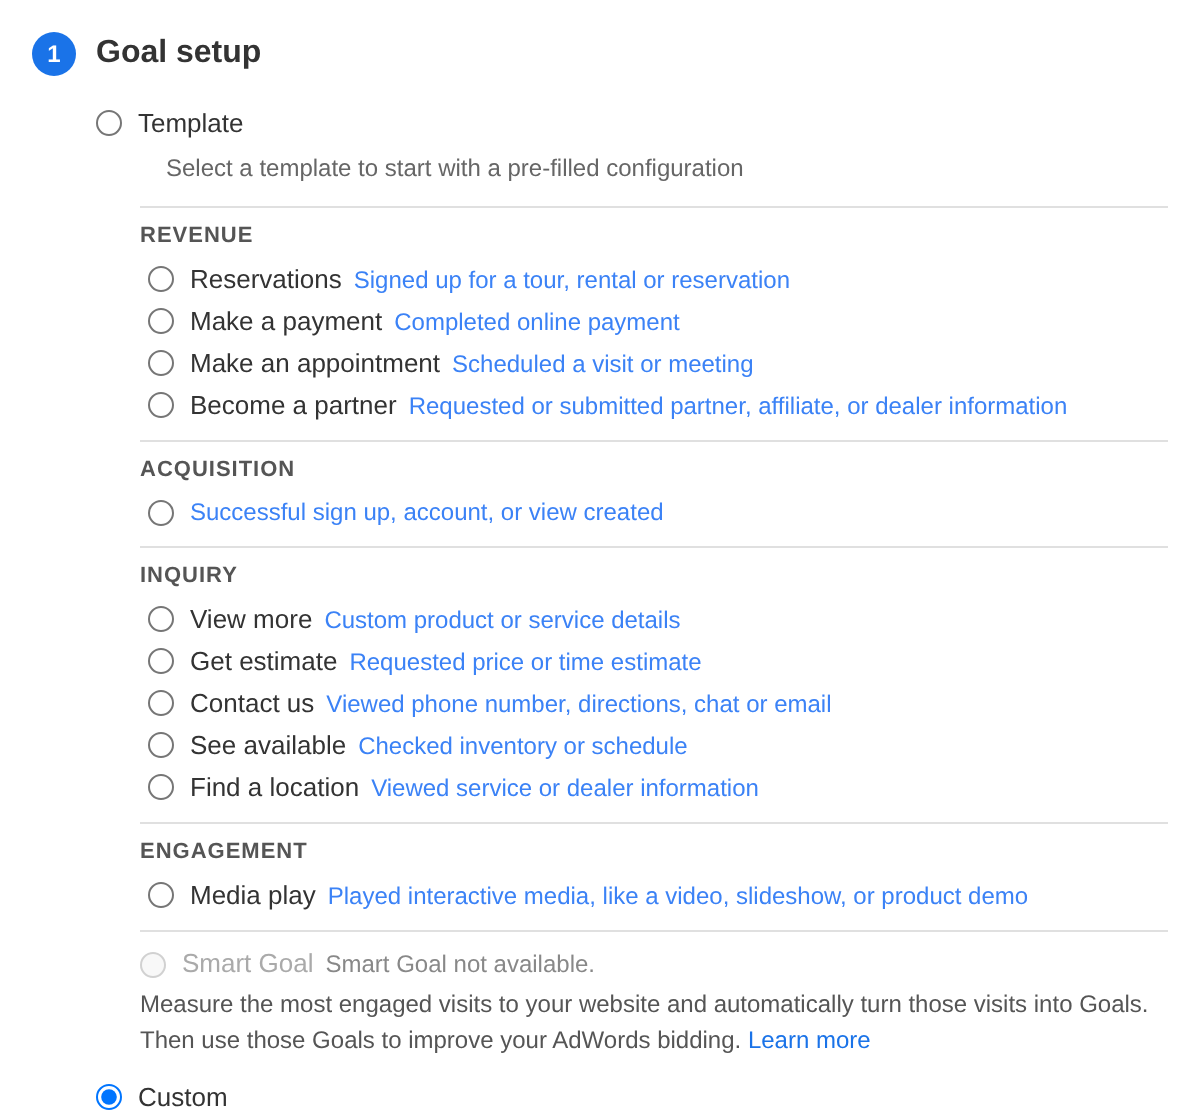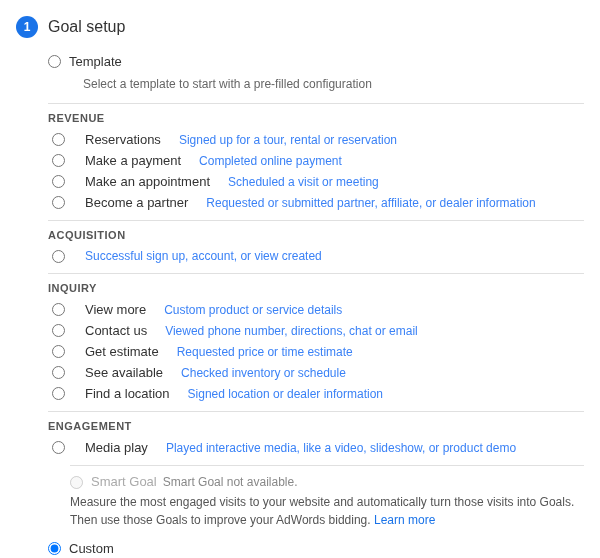--- a/index.html
+++ b/index.html
@@ -32,21 +32,21 @@
       font-size: 12px;
       font-weight: bold;
       display: flex;
       align-items: center;
       justify-content: center;
       margin-right: 10px;
       flex-shrink: 0;
     }
     .step-title {
       font-size: 16px;
-      font-weight: normal;
+      font-weight: bold;
       color: #333;
       text-align: right;
     }
 
     
     .template-row {
       display: flex;
       align-items: center;
       margin-left: 32px;
       margin-bottom: 8px;
@@ -62,42 +62,41 @@
     
     .template-desc {
       margin-left: 67px;
       color: #666;
       font-size: 12px;
       margin-bottom: 12px;
     }
 
     
     .section-box {
-      margin-left: 32px;
+      margin-left: 54px;
       margin-bottom: 10px;
       border-top: 1px solid #e0e0e0;
       padding-top: 8px;
     }
 
     .section-header {
       font-size: 11px;
       font-weight: bold;
       color: #555;
       letter-spacing: 0.5px;
       margin-bottom: 8px;
       text-transform: uppercase;
     }
 
     
     .goal-row {
       display: flex;
       align-items: center;
       margin-bottom: 6px;
       padding-left: 4px;
-      gap: 12px;
     }
     .goal-row input[type="radio"] {
       margin-right: 8px;
       flex-shrink: 0;
     }
     .goal-name {
       font-size: 13px;
       color: #333;
       margin-right: 6px;
       white-space: nowrap;
@@ -206,38 +205,38 @@
         </div>
       </div>
       <div class="section-box">
         <div class="section-header">INQUIRY</div>
         <div class="goal-row">
           <input type="radio" name="goal-type" id="radio-inquiry-0" style="">
           <label class="goal-name" for="radio-inquiry-0">View more</label>
           <span class="goal-desc">Custom product or service details</span>
         </div>
         <div class="goal-row">
+          <input type="radio" name="goal-type" id="radio-inquiry-2" style="">
+          <label class="goal-name" for="radio-inquiry-2">Get estimate</label>
+          <span class="goal-desc">Requested price or time estimate</span>
+        </div>
+        <div class="goal-row">
           <input type="radio" name="goal-type" id="radio-inquiry-1" style="">
           <label class="goal-name" for="radio-inquiry-1">Contact us</label>
           <span class="goal-desc">Viewed phone number, directions, chat or email</span>
         </div>
         <div class="goal-row">
-          <input type="radio" name="goal-type" id="radio-inquiry-2" style="">
-          <label class="goal-name" for="radio-inquiry-2">Get estimate</label>
-          <span class="goal-desc">Requested price or time estimate</span>
-        </div>
-        <div class="goal-row">
           <input type="radio" name="goal-type" id="radio-inquiry-3" style="">
           <label class="goal-name" for="radio-inquiry-3">See available</label>
           <span class="goal-desc">Checked inventory or schedule</span>
         </div>
         <div class="goal-row">
           <input type="radio" name="goal-type" id="radio-inquiry-4" style="">
           <label class="goal-name" for="radio-inquiry-4">Find a location</label>
-          <span class="goal-desc">Signed location or dealer information</span>
+          <span class="goal-desc">Viewed service or dealer information</span>
         </div>
       </div>
       <div class="section-box">
         <div class="section-header">ENGAGEMENT</div>
         <div class="goal-row">
           <input type="radio" name="goal-type" id="radio-engagement-0" style="">
           <label class="goal-name" for="radio-engagement-0">Media play</label>
           <span class="goal-desc">Played interactive media, like a video, slideshow, or product demo</span>
         </div>
       </div>

